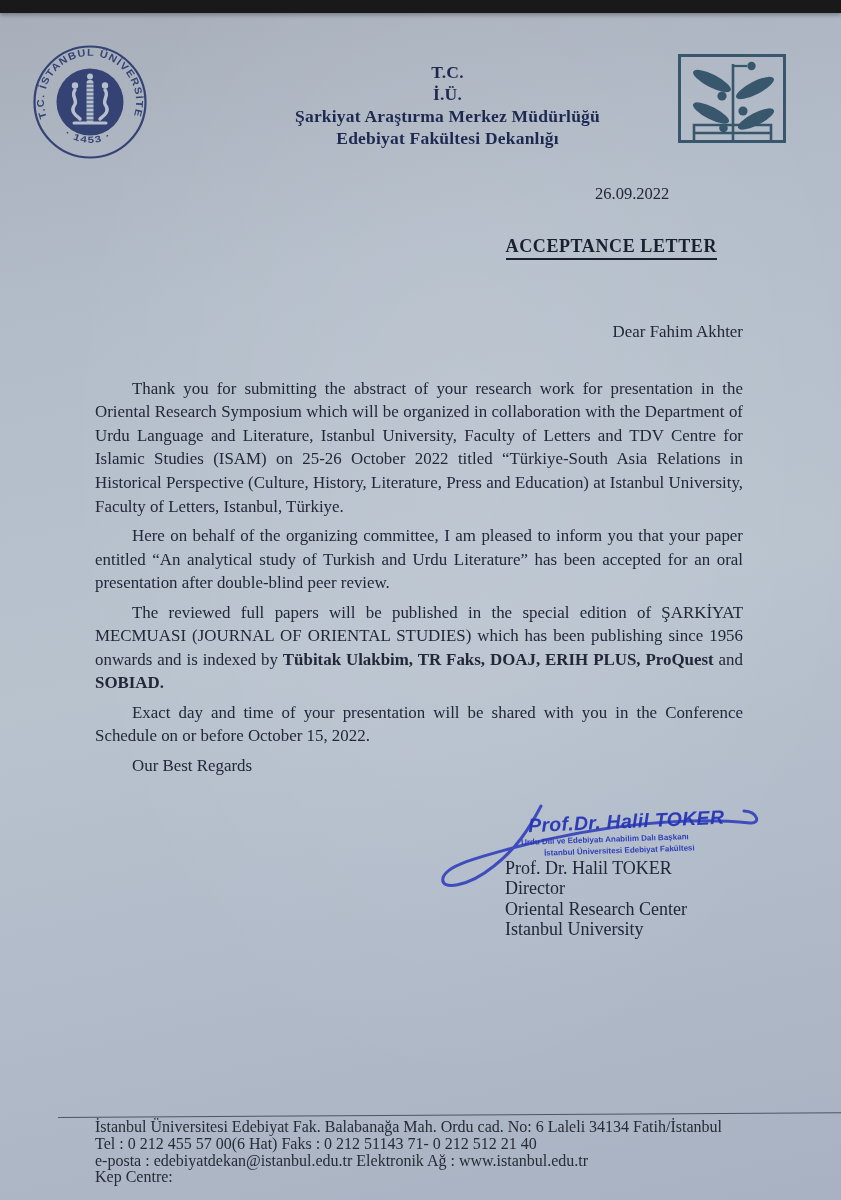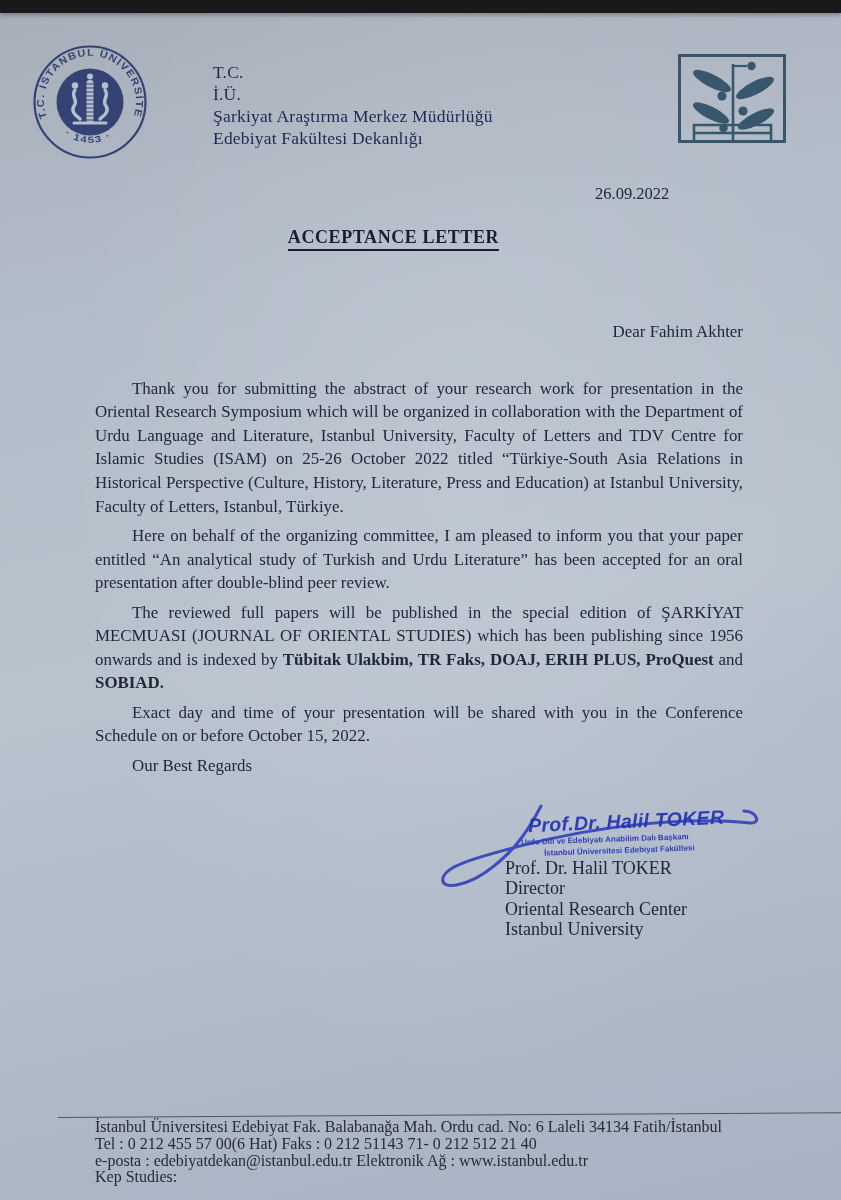--- a/index.html
+++ b/index.html
@@ -11,25 +11,25 @@
   .page{
     position:relative; width:841px; height:1200px; overflow:hidden;
     font-family:"Liberation Serif", serif; color:var(--ink);
     background-image:
       radial-gradient(ellipse at 55% 38%, rgba(255,255,255,0.10), rgba(255,255,255,0) 62%),
       linear-gradient(168deg, var(--paper-1) 0%, var(--paper-2) 25%, var(--paper-3) 52%, #b0bac9 76%, var(--paper-4) 100%);
   }
   .scan-top{position:absolute;top:0;left:0;right:0;height:13px;background:#191919;
     box-shadow:0 2px 4px rgba(20,20,30,.35);}
   .seal{position:absolute;left:30px;top:42px;width:120px;height:120px;opacity:.92;}
-  .org{position:absolute;left:213px;top:61px;width:445px;text-align:left;
-    color:var(--navy);font-weight:normal;font-size:17.5px;line-height:22px;letter-spacing:.2px;}
+  .org{position:absolute;left:225px;top:61px;width:445px;text-align:center;
+    color:var(--navy);font-weight:bold;font-size:17.5px;line-height:22px;letter-spacing:.2px;}
   .plant{position:absolute;left:676px;top:52px;width:112px;height:94px;opacity:.92;}
   .date{position:absolute;left:595px;top:184px;width:160px;text-align:left;font-size:16.5px;color:#222738;}
-  .title-wrap{position:absolute;left:70px;top:227px;width:647px;text-align:center;text-decoration:underline;}
+  .title-wrap{position:absolute;left:70px;top:236px;width:647px;text-align:right;text-decoration:underline;}
   .title{display:inline-block;font-weight:bold;font-size:18px;letter-spacing:.6px;color:#1a1f30;
     border-bottom:2.2px solid #1a1f30;padding-bottom:1px;}
   .body{position:absolute;left:95px;top:320px;width:648px;font-size:16.9px;line-height:23.6px;
     text-align:justify;color:#22273a;}
   .body .salutation{margin:0 0 33px 0;text-indent:37px;text-align:right;}
   .body p{margin:0 0 5.8px 0;text-indent:37px;}
   .body p.regards{text-align:left;}
   .sig{position:absolute;left:420px;top:795px;width:360px;height:175px;}
   .stamp-name{position:absolute;left:108px;top:15px;white-space:nowrap;
     font-family:"Liberation Sans",sans-serif;font-weight:bold;font-style:italic;
@@ -128,16 +128,16 @@
     <svg class="swoosh" viewBox="0 0 360 175" aria-hidden="true">
       <path d="M121 11 C109 34 96 54 74 71 C48 92 20 96 23 83 C26 70 60 62 96 52 C180 30 268 21 330 28 C341 29 338 17 324 16" fill="none" stroke="#2433b8" stroke-width="3" stroke-linecap="round" opacity="0.82"></path>
     </svg>
   </div>
 
   <div class="footer-rule"></div>
   <div class="footer">
     <div>İstanbul Üniversitesi Edebiyat Fak. Balabanağa Mah. Ordu cad. No: 6 Laleli 34134 Fatih/İstanbul</div>
     <div>Tel : 0 212 455 57 00(6 Hat) Faks : 0 212 51143 71- 0 212 512 21 40</div>
     <div>e-posta : edebiyatdekan@istanbul.edu.tr Elektronik Ağ : www.istanbul.edu.tr</div>
-    <div>Kep Studies:</div>
+    <div>Kep Centre:</div>
   </div>
 
 </div>
 
 </body></html>

